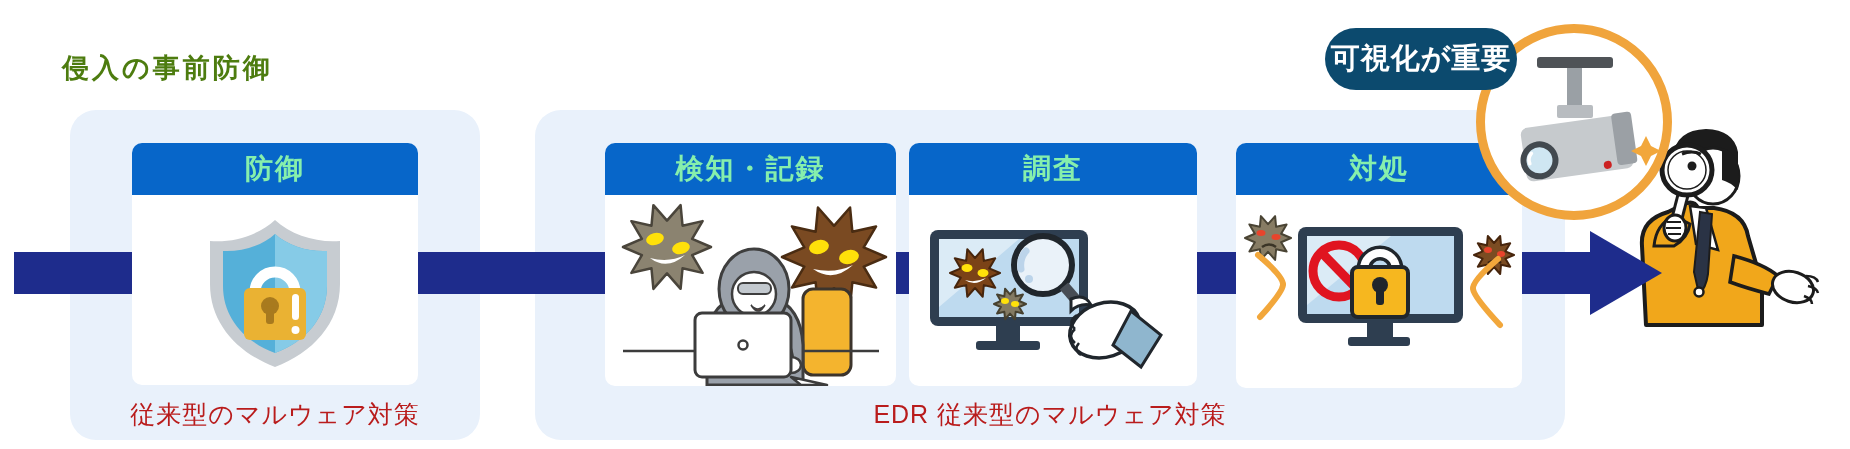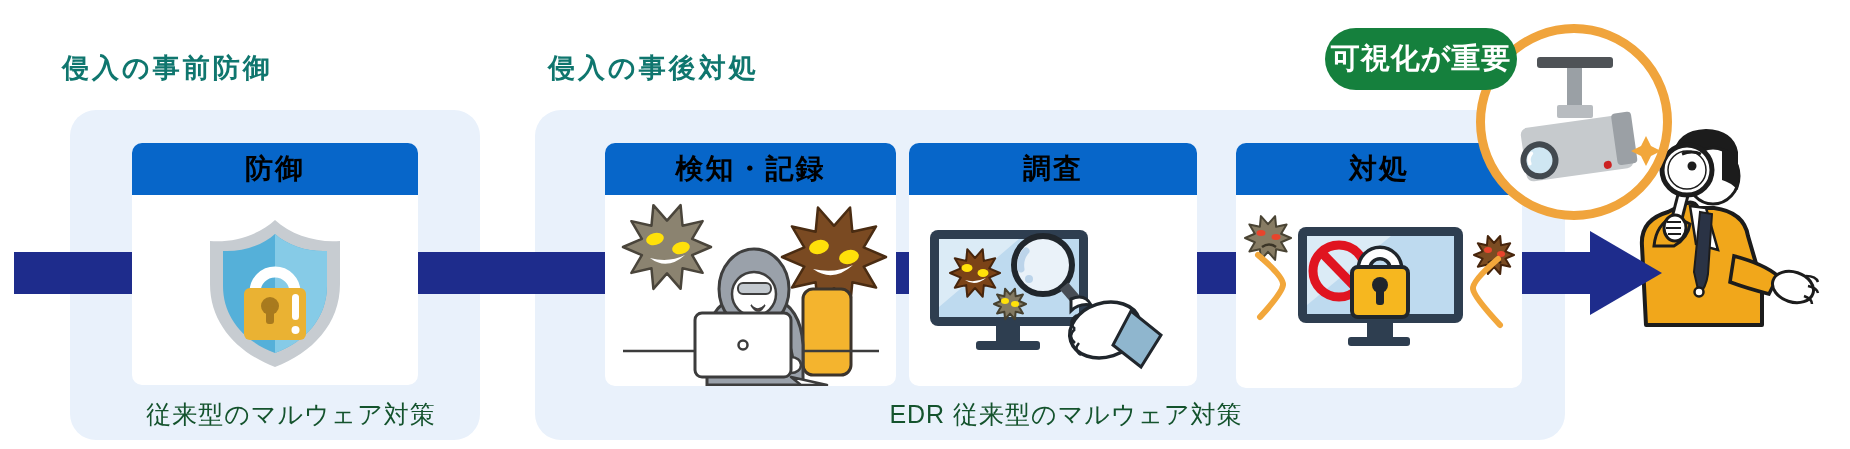--- a/index.html
+++ b/index.html
@@ -1,45 +1,44 @@
 <!DOCTYPE html>
 <html><head>
 <meta charset="utf-8">
 <style>
   html,body{margin:0;padding:0;background:#fff;}
   *{box-sizing:border-box;}
   .stage{position:relative;width:1850px;height:449px;background:#fff;overflow:hidden;
          font-family:"Liberation Sans","DejaVu Sans",sans-serif;}
-  .heading{position:absolute;top:50px;font-size:27px;font-weight:bold;color:#0f766e;letter-spacing:3px;z-index:4;font-family:Liberation Mono, monospace;}
+  .heading{position:absolute;top:50px;font-size:27px;font-weight:bold;color:#4d7c0f;letter-spacing:3px;z-index:4;font-family:Liberation Mono, monospace;}
   .panel{position:absolute;top:110px;height:330px;background:#e9f1fb;border-radius:26px;z-index:1;}
-  .panel-caption{position:absolute;bottom:9px;left:16px;width:100%;text-align:center;
-                 font-size:25px;color:#14532d;letter-spacing:1px;z-index:2;}
+  .panel-caption{position:absolute;bottom:9px;left:0;width:100%;text-align:center;
+                 font-size:25px;color:#b91c1c;letter-spacing:1px;z-index:2;}
   .band{position:absolute;left:14px;top:252px;width:1576px;height:42px;background:#1e2c8c;z-index:2;}
   .band-head{position:absolute;left:1590px;top:231px;width:0;height:0;z-index:5;
              border-top:42px solid transparent;border-bottom:42px solid transparent;
              border-left:72px solid #1e2c8c;}
   .card{position:absolute;top:143px;background:#ffffff;border-radius:10px;z-index:3;}
   .card-header{height:52px;background:#0766c9;border-radius:10px 10px 0 0;display:flex;
-               align-items:center;justify-content:center;color:#000000;font-size:28px;font-weight:bold;letter-spacing:2px;}
+               align-items:center;justify-content:center;color:#86efac;font-size:28px;font-weight:bold;letter-spacing:2px;}
   .card-body{position:relative;width:100%;}
   .card-body svg{display:block;}
-  .badge{position:absolute;left:1325px;top:28px;width:192px;height:62px;background:#15803d;
+  .badge{position:absolute;left:1325px;top:28px;width:192px;height:62px;background:#0c4a6e;
          border-radius:32px;display:flex;align-items:center;justify-content:center;z-index:7;text-align:center;}
   .badge span{color:#fff;font-size:29px;font-weight:bold;letter-spacing:1px;}
   .camera-circle{position:absolute;left:1476px;top:24px;width:196px;height:196px;background:#fff;
                  border:9px solid #f0a43c;border-radius:50%;z-index:6;}
   .person{position:absolute;left:1626px;top:124px;width:195px;height:205px;z-index:4;}
 </style>
 </head>
 <body>
 
 <div class="stage">
 
   <div class="heading" style="left:62px;">侵入の事前防御</div>
-  <div class="heading" style="left:548px;">侵入の事後対処</div>
 
   <div class="panel" style="left:70px;width:410px;">
     <div class="panel-caption">従来型のマルウェア対策</div>
   </div>
   <div class="panel" style="left:535px;width:1030px;">
     <div class="panel-caption">EDR 従来型のマルウェア対策</div>
   </div>
 
   <div class="band"></div>
   <div class="band-head"></div>

